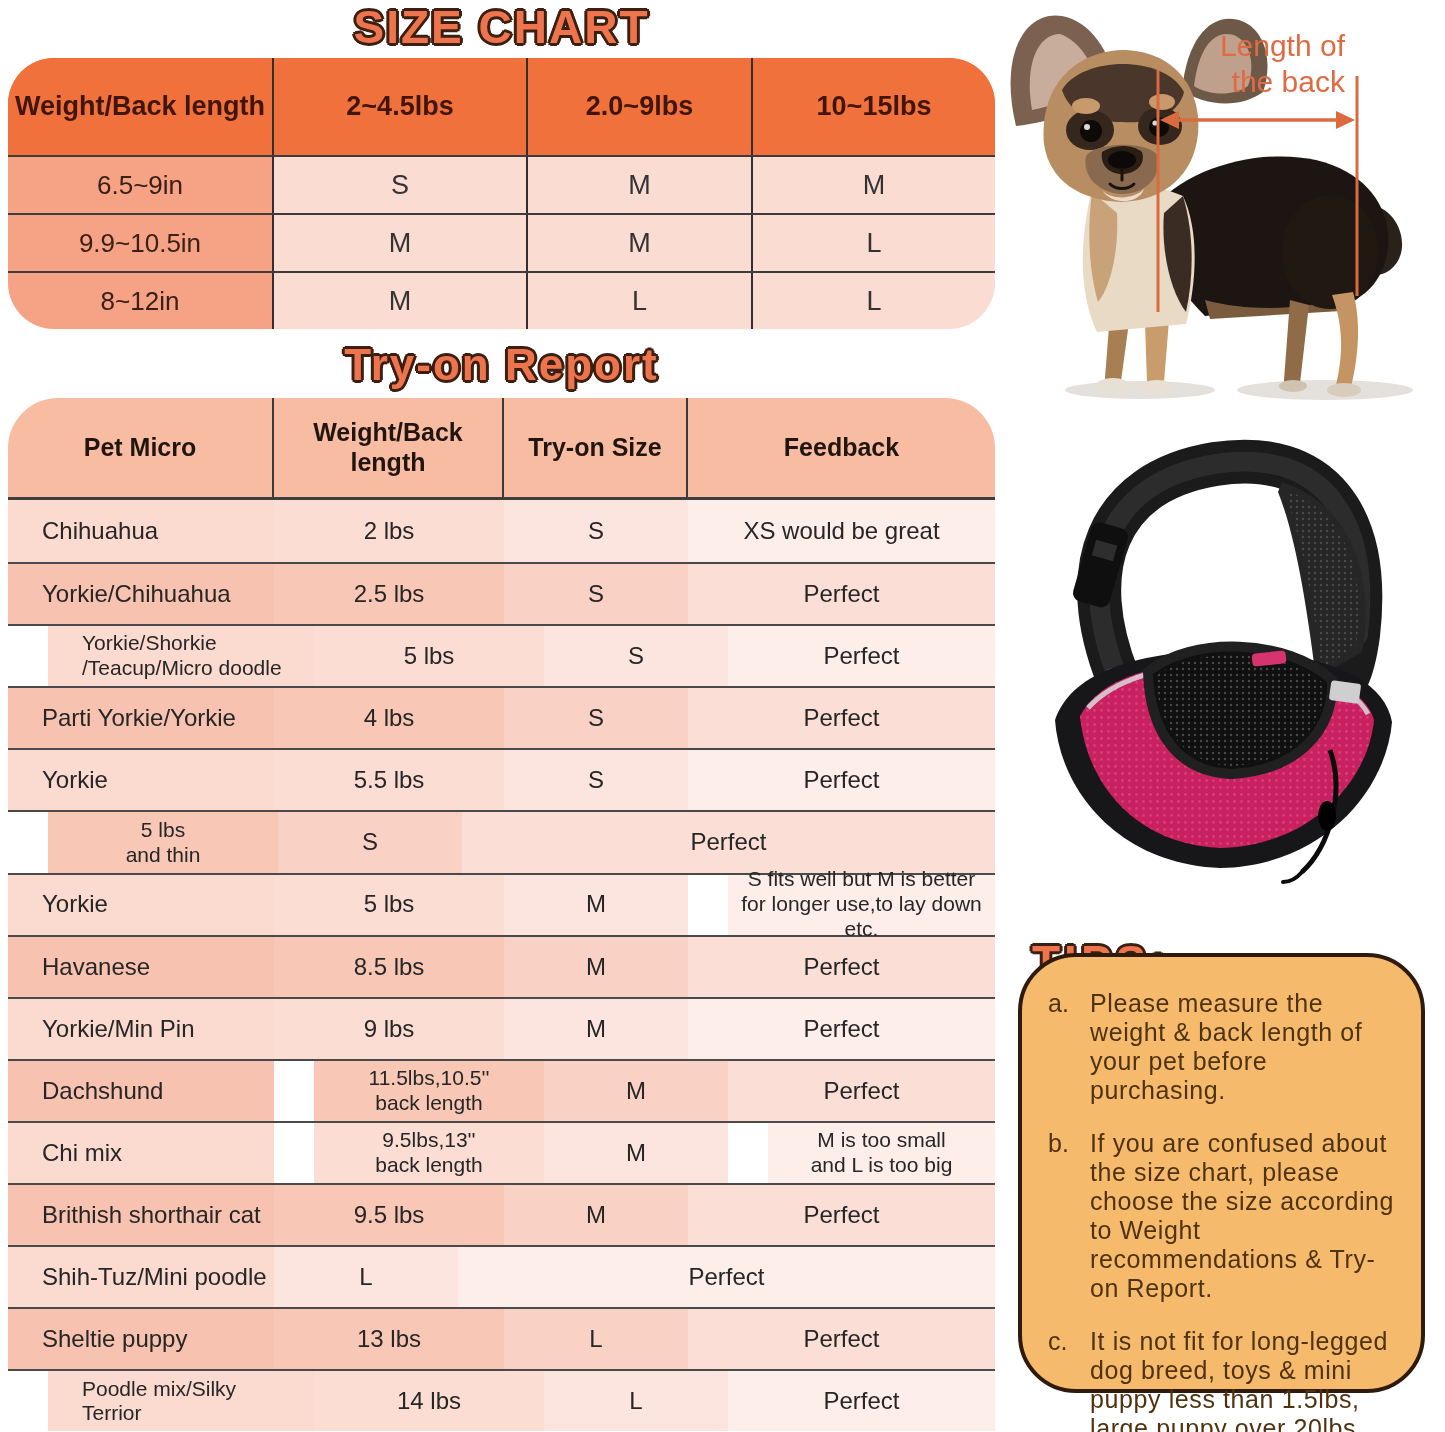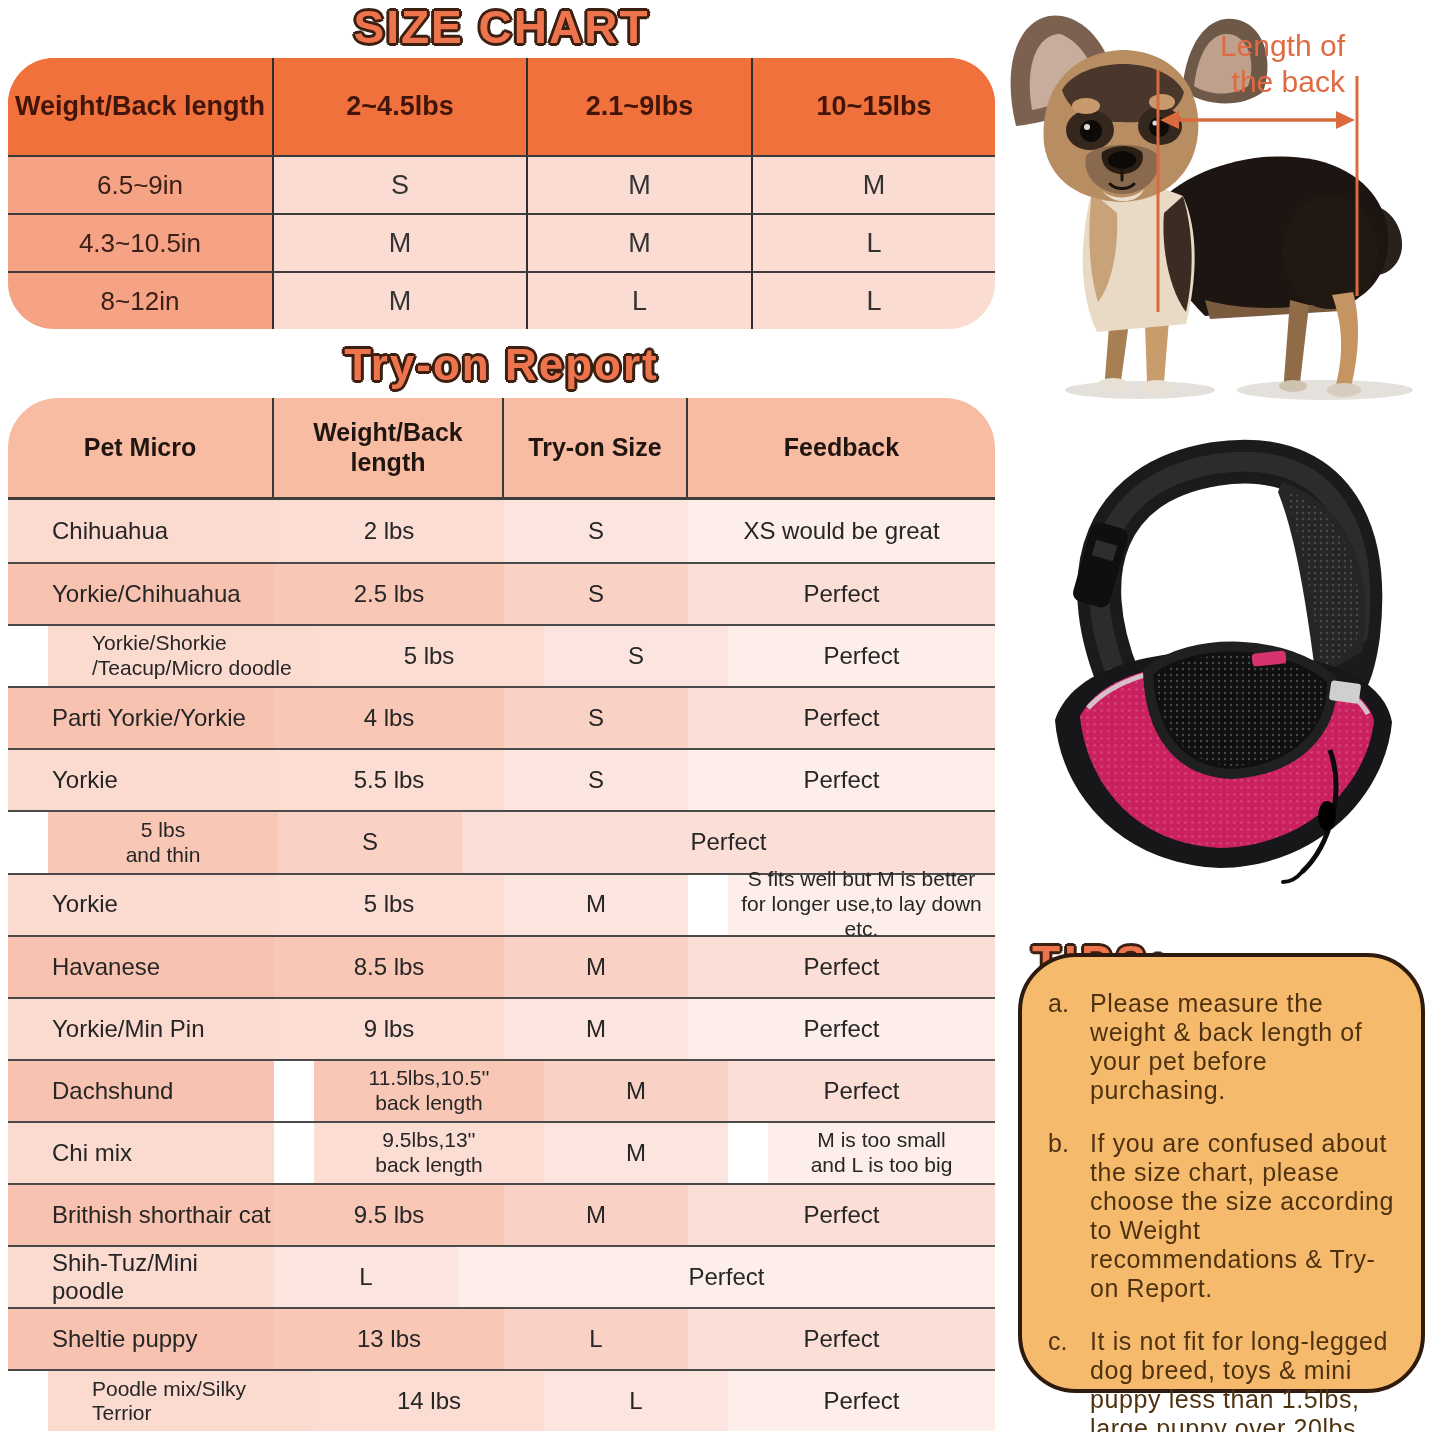--- a/index.html
+++ b/index.html
@@ -44,21 +44,21 @@
   .t-head{display:flex;height:102px;background:var(--tryon_header,#F8BCA2);border-bottom:3px solid #3e3e3e;}
   .t-head .t-cell{font-weight:bold;font-size:25px;color:#211511;}
   .t-row{display:flex;height:62.1px;}
   .t-row + .t-row{border-top:2px solid #4a4a4a;}
   .t-cell{display:flex;align-items:center;justify-content:center;white-space:pre-line;text-align:center;line-height:1.18;}
   .t-c1{width:266px;}
   .t-c2{width:230px;}
   .t-c3{width:184px;}
   .t-c4{flex:1;}
   .t-head .t-c1,.t-head .t-c2,.t-head .t-c3{border-right:2px solid #3a3a3a;}
-  .t-row .t-c1{justify-content:flex-start;padding-left:44px;text-align:left;font-size:24px;}
+  .t-row .t-c1{justify-content:flex-start;padding-left:34px;text-align:left;font-size:24px;}
   .t-row .t-cell{font-size:24px;color:#262626;}
   .t-row .t-cell.sm{font-size:21px;margin-left:40px;}
   .t-row:nth-child(odd) .t-c1{background:#FBDAD0;}
   .t-row:nth-child(odd) .t-c2{background:#FBDDD3;}
   .t-row:nth-child(odd) .t-c3{background:#FCE5DF;}
   .t-row:nth-child(odd) .t-c4{background:#FDEEE9;}
   .t-row:nth-child(even) .t-c1{background:#F8C2B0;}
   .t-row:nth-child(even) .t-c2{background:#F8C7B6;}
   .t-row:nth-child(even) .t-c3{background:#FAD2C5;}
   .t-row:nth-child(even) .t-c4{background:#FBDFD6;}
@@ -83,31 +83,31 @@
 <div class="canvas">
 
   <div class="bubble size-title">SIZE CHART</div>
   <div class="bubble tryon-title">Try-on Report</div>
   <div class="bubble tips-title">TIPS:</div>
 
   <div class="size-table">
     <div class="s-row head">
       <div class="s-cell s-c1">Weight/Back length</div>
       <div class="s-cell s-c2">2~4.5lbs</div>
-      <div class="s-cell s-c3">2.1~9lbs</div>
+      <div class="s-cell s-c3">2.0~9lbs</div>
       <div class="s-cell s-c4">10~15lbs</div>
     </div>
     <div class="s-row body">
       <div class="s-cell s-c1">6.5~9in</div>
       <div class="s-cell s-c2">S</div>
       <div class="s-cell s-c3">M</div>
       <div class="s-cell s-c4">M</div>
     </div>
     <div class="s-row body">
-      <div class="s-cell s-c1">4.3~10.5in</div>
+      <div class="s-cell s-c1">9.9~10.5in</div>
       <div class="s-cell s-c2">M</div>
       <div class="s-cell s-c3">M</div>
       <div class="s-cell s-c4">L</div>
     </div>
     <div class="s-row body">
       <div class="s-cell s-c1">8~12in</div>
       <div class="s-cell s-c2">M</div>
       <div class="s-cell s-c3">L</div>
       <div class="s-cell s-c4">L</div>
     </div>

